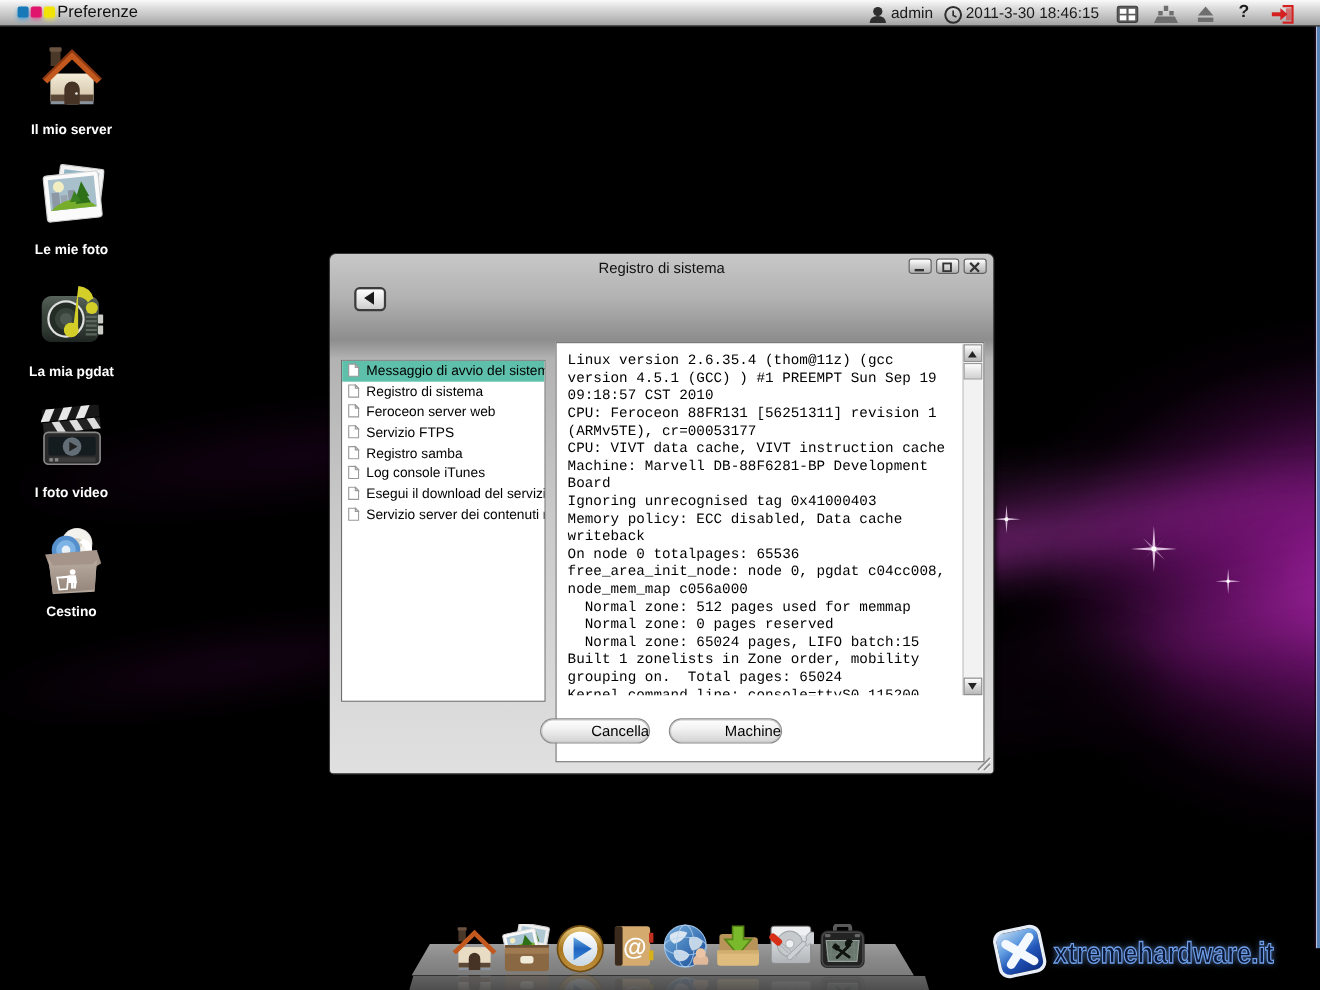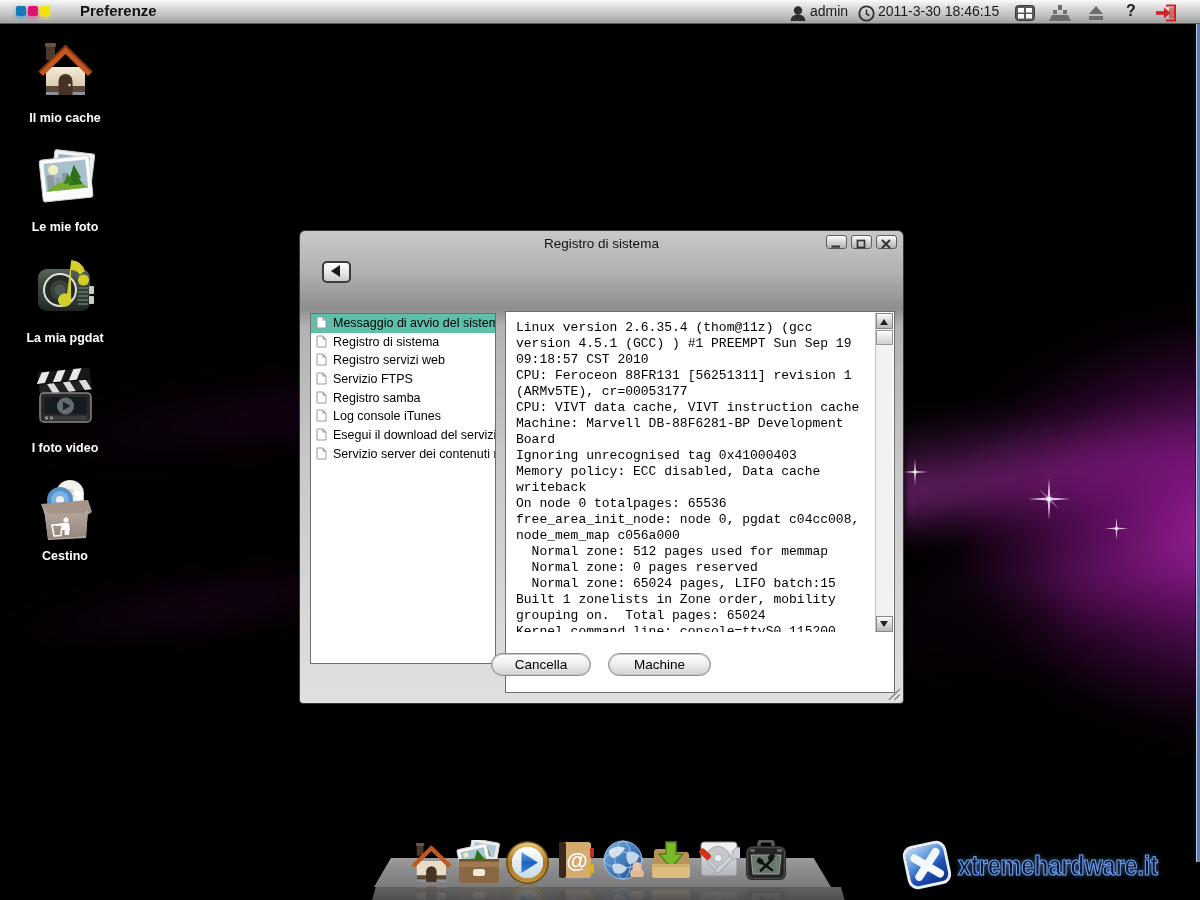--- a/index.html
+++ b/index.html
@@ -40,21 +40,21 @@
   .star{position:absolute}
 
   
   #topbar{position:absolute;left:0;top:0;width:1200px;height:23px;
           background:linear-gradient(#fafafa,#dedede 30%,#c2c2c2 65%,#a2a2a2);
           border-bottom:1px solid #5a5a5a}
   .sq{position:absolute;top:6px;width:10px;height:10px;border-radius:2px}
   #sqb{left:16px;background:#1879b8;box-shadow:0 2px 4px rgba(40,150,220,.7)}
   #sqm{left:28px;background:#e0146c;box-shadow:0 2px 4px rgba(230,40,130,.6)}
   #sqy{left:40px;background:#f2e306;box-shadow:0 2px 4px rgba(240,230,30,.7)}
-  #pref{position:absolute;left:80px;top:2px;font-size:15px;font-weight:bold;color:#111}
+  #pref{position:absolute;left:52px;top:2px;font-size:15px;font-weight:normal;color:#111}
   #admin{position:absolute;left:810px;top:3px;font-size:14px;color:#1a1a1a}
   #date{position:absolute;left:878px;top:3px;font-size:14px;color:#1a1a1a}
   #qmark{position:absolute;left:1126px;top:2px;font-size:16px;font-weight:bold;color:#1a1a1a}
   .tbicon{position:absolute;top:0}
 
   
   .dicon{position:absolute}
   .dlabel{position:absolute;width:130px;left:0px;text-align:center;color:#fff;
           font-weight:bold;font-size:12.5px;text-shadow:0 1px 2px #000}
 
@@ -68,21 +68,21 @@
           font-size:13.5px;color:#111}
   .winbtn{position:absolute;top:4px;width:21px;height:14px;border-radius:3px;
           background:linear-gradient(#ffffff,#d9d9d9 45%,#b4b4b4);
           border:1px solid #5e5e5e;box-sizing:border-box}
   #btnmin{left:526px} #btnmax{left:551px} #btnclose{left:576px}
   #backbtn{position:absolute;left:22px;top:30px;width:29px;height:22px;border-radius:5px;
            background:linear-gradient(#fefefe,#e8e8e8 50%,#cdcdcd);
            border:2px solid #3c3c3c;box-sizing:border-box}
   #backbtn:after{content:"";position:absolute;left:7px;top:2px;
            border:6.5px solid transparent;border-right:9px solid #1a1a1a;border-left:0}
-  #lpanel{position:absolute;left:10px;top:82px;width:186px;height:351px;background:#fff;
+  #lpanel{position:absolute;left:10px;top:96px;width:186px;height:311px;background:#fff;
           border:1px solid #6e6e6e;box-sizing:border-box;overflow:hidden}
   .lrow{position:relative;height:18.7px;font-size:12.5px;color:#000;white-space:nowrap}
   .lrow .pg{position:absolute;left:5px;top:2px}
   .lrow .tx{position:absolute;left:22px;top:2px}
   .lrow.sel{background:#5ec0aa}
   #rpanel{position:absolute;left:205px;top:80px;width:390px;height:382px;background:#fff;
           border:1px solid #6e6e6e;box-sizing:border-box}
   #logtxt{position:absolute;left:10px;top:8px;width:355px;height:312px;overflow:hidden;
           font-family:"Liberation Mono",monospace;font-size:13px;line-height:16px;color:#000;
           white-space:pre}
@@ -95,21 +95,21 @@
   #sdown{bottom:0}
   #sthumb{position:absolute;left:0;top:17px;width:17px;height:15px;
           background:linear-gradient(#fcfcfc,#d0d0d0);border:1px solid #999;box-sizing:border-box}
   .tri-up{width:0;height:0;border:4px solid transparent;border-bottom:6px solid #222;
           position:absolute;left:3px;top:1px}
   .tri-down{width:0;height:0;border:4px solid transparent;border-top:6px solid #222;
           position:absolute;left:3px;top:4px}
   .wbtn{position:absolute;top:422px;height:23px;border-radius:11.5px;
         background:linear-gradient(#ffffff,#f2f2f2 40%,#d2d2d2);
         border:1px solid #8a8a8a;box-shadow:0 0 0 1px #c8c8c8 inset;
-        box-sizing:border-box;text-align:center;font-size:13.5px;color:#000;line-height:21px}
+        box-sizing:border-box;text-align:right;font-size:13.5px;color:#000;line-height:21px}
   #bcan{left:191px;width:100px}
   #bagg{left:308px;width:103px}
   #grip{position:absolute;right:2px;bottom:2px;width:14px;height:14px}
 
   
   #dockTop{position:absolute;left:374px;top:858px;width:457px;height:29px;
            background:linear-gradient(#9c9c9c,#8a8a8a 45%,#7c7c7c);
            clip-path:polygon(3.7% 0, 96.2% 0, 100% 100%, 0 100%)}
   #dockFront{position:absolute;left:372px;top:887px;width:476px;height:13px;
            background:linear-gradient(#636363,#4e4e4e);
@@ -219,21 +219,21 @@
     <rect x="24" y="53" width="10" height="3" fill="#d8c08a"></rect>
     <path d="M21.5 56 v-14 a7 7 0 0 1 14 0 v14 z" fill="#463325"></path>
     <circle cx="32.5" cy="46" r="1.2" fill="#e8e8e8"></circle>
     <defs>
         <linearGradient id="hwall" x1="0" y1="0" x2="0" y2="1">
       <stop offset="0" stop-color="#f4ecd8"></stop>
           <stop offset="1" stop-color="#cfc0a4"></stop>
     </linearGradient>
       </defs>
   </svg>
-  <div class="dlabel" style="top:111px">Il mio cache</div>
+  <div class="dlabel" style="top:111px">Il mio server</div>
 
   <svg class="dicon" style="left:35px;top:148px" width="60" height="60" viewBox="0 0 60 60">
     <g transform="rotate(7 40 20)">
       <rect x="18" y="4" width="40" height="34" rx="2" fill="#f2f2f2" stroke="#cfcfcf"></rect>
       <rect x="22" y="8" width="32" height="22" fill="#8fb4c4"></rect>
     </g>
     <g transform="rotate(-6 28 30)">
       <rect x="6" y="10" width="50" height="42" rx="3" fill="#fbfbfb" stroke="#d0d0d0"></rect>
       <rect x="10" y="14" width="42" height="28" fill="#a8c0cc"></rect>
       <circle cx="19" cy="21" r="5" fill="#f2eec2"></circle>
@@ -357,21 +357,21 @@
           <path d="M1 1 h6 l3 3 v8 h-9 z" fill="#fff" stroke="#999" stroke-width="1"></path>
           <path d="M7 1 l3 3 h-3 z" fill="#ddd" stroke="#999" stroke-width="1"></path>
         </svg>
         <span class="tx">Registro di sistema</span>
       </div>
     <div class="lrow">
         <svg class="pg" width="11" height="13">
           <path d="M1 1 h6 l3 3 v8 h-9 z" fill="#fff" stroke="#999" stroke-width="1"></path>
           <path d="M7 1 l3 3 h-3 z" fill="#ddd" stroke="#999" stroke-width="1"></path>
         </svg>
-        <span class="tx">Registro servizi web</span>
+        <span class="tx">Feroceon server web</span>
       </div>
     <div class="lrow">
         <svg class="pg" width="11" height="13">
           <path d="M1 1 h6 l3 3 v8 h-9 z" fill="#fff" stroke="#999" stroke-width="1"></path>
           <path d="M7 1 l3 3 h-3 z" fill="#ddd" stroke="#999" stroke-width="1"></path>
         </svg>
         <span class="tx">Servizio FTPS</span>
       </div>
     <div class="lrow">
         <svg class="pg" width="11" height="13">

